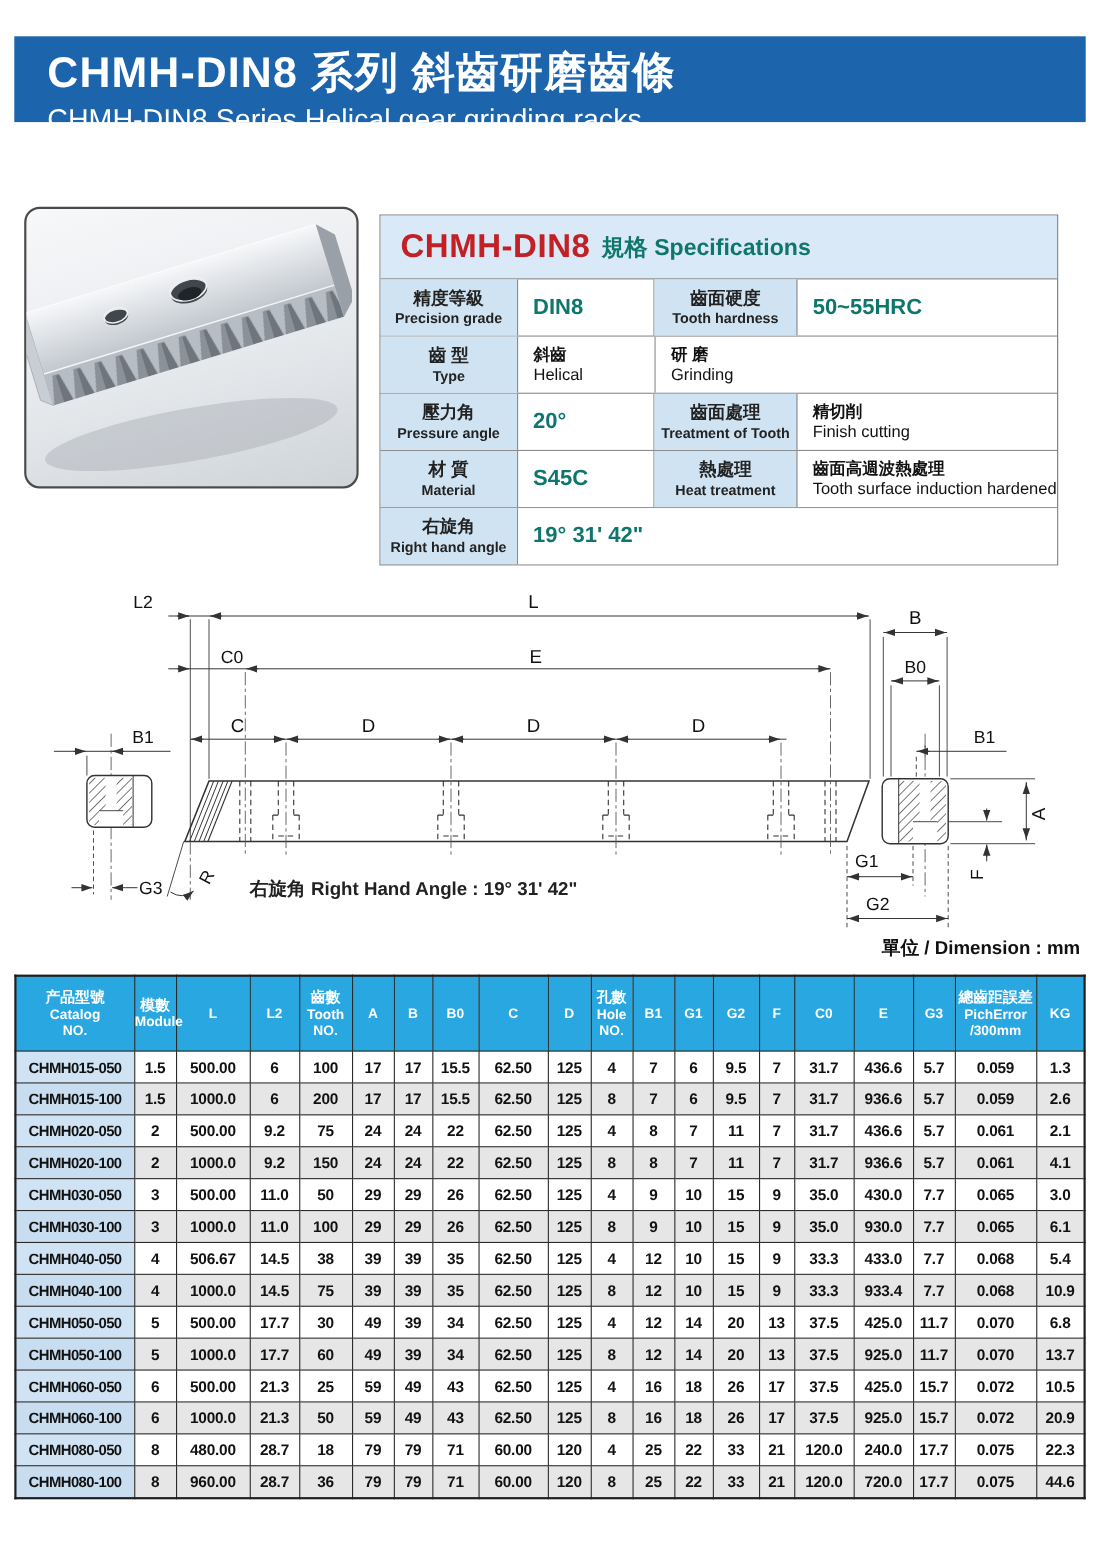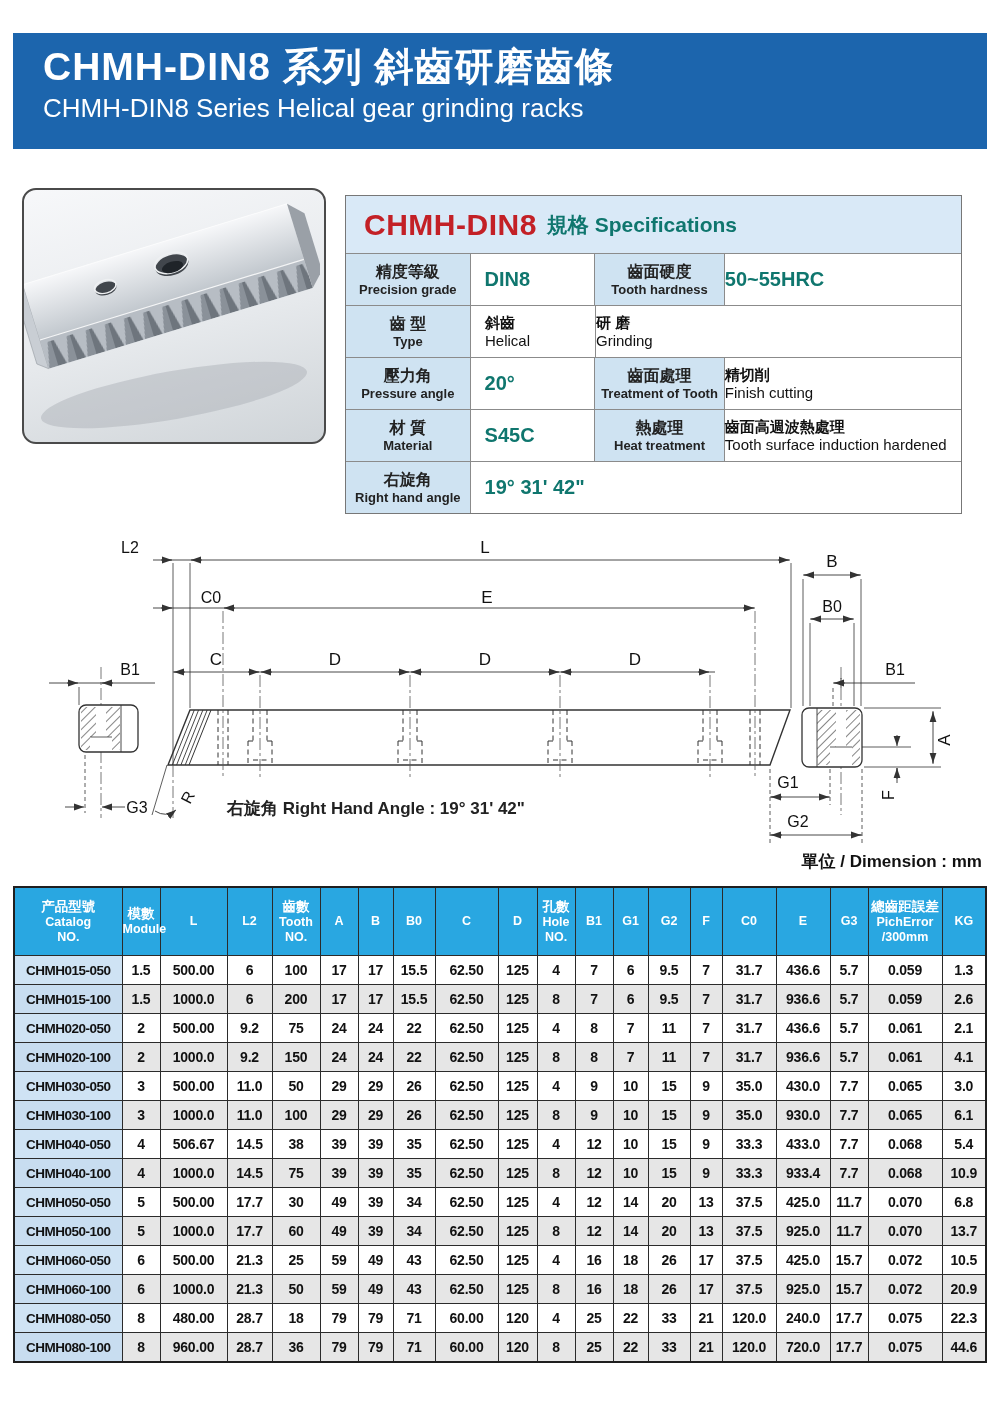--- a/index.html
+++ b/index.html
@@ -1,39 +1,39 @@
 <!DOCTYPE html>
 <html><head>
 <meta charset="utf-8">
 <style>
   html,body{margin:0;padding:0;background:#ffffff;}
   body{width:1000px;height:1414px;position:relative;font-family:"Liberation Sans","DejaVu Sans",sans-serif;}
   .abs{position:absolute;}
 
   
-  .banner{left:13px;top:33px;width:974px;height:116px;background:#1c65ad;color:#fff;padding:10px 0 0 30px;box-sizing:border-box;}
+  .banner{left:13px;top:33px;width:974px;height:78px;background:#1c65ad;color:#fff;padding:10px 0 0 30px;box-sizing:border-box;}
   .banner .t-zh{font-size:39px;font-weight:700;line-height:48px;letter-spacing:1px;}
   .banner .t-en{font-size:26px;font-weight:400;line-height:34px;}
 
   
   .photo{left:22px;top:188px;width:300px;height:252px;border:2px solid #4a4a4a;border-radius:14px;overflow:hidden;background:linear-gradient(165deg,#f7f8fa 0%,#e6e9ec 55%,#cfd4d8 100%);}
 
   
   .specs{left:345px;top:195px;width:617px;border:1.5px solid #777;box-sizing:border-box;background:#fff;}
   .sp-title{height:57px;background:#d9e9f7;border-bottom:1px solid #8b8b8b;display:flex;align-items:center;padding-left:18px;text-align:right;}
   .sp-title .brand{color:#c32026;font-size:30px;font-weight:800;letter-spacing:.5px;}
   .sp-title .suffix{color:#0f766e;font-size:21px;font-weight:700;margin-left:10px;}
   .sp-row{display:flex;height:51px;border-bottom:1px solid #8b8b8b;}
   .sp-row:last-child{border-bottom:none;}
   .sp-cell{box-sizing:border-box;border-right:1px solid #8b8b8b;display:flex;flex-direction:column;justify-content:center;}
   .sp-cell:last-child{border-right:none;}
   .c1{width:125px;background:#cfe3f2;text-align:center;}
   .c2{width:125px;padding-left:14px;}
   .c3{width:130px;background:#cfe3f2;text-align:center;}
-  .c4{width:237px;padding-left:0;}
+  .c4{width:237px;padding-left:14px;}
   .c-span{width:492px;padding-left:14px;background:#fff;}
   .lab-zh{font-size:16px;font-weight:700;color:#222;line-height:20px;}
   .lab-en{font-size:13px;font-weight:700;color:#222;line-height:16px;}
   .val-big{font-size:20px;font-weight:700;color:#0f766e;}
   .val-zh{font-size:15px;font-weight:700;color:#111;line-height:19px;}
   .val-en{font-size:15px;font-weight:400;color:#111;line-height:18px;}
 
   
   .drawing{left:15px;top:515px;width:965px;height:345px;}
   .dim{font-size:17px;fill:#111;}

